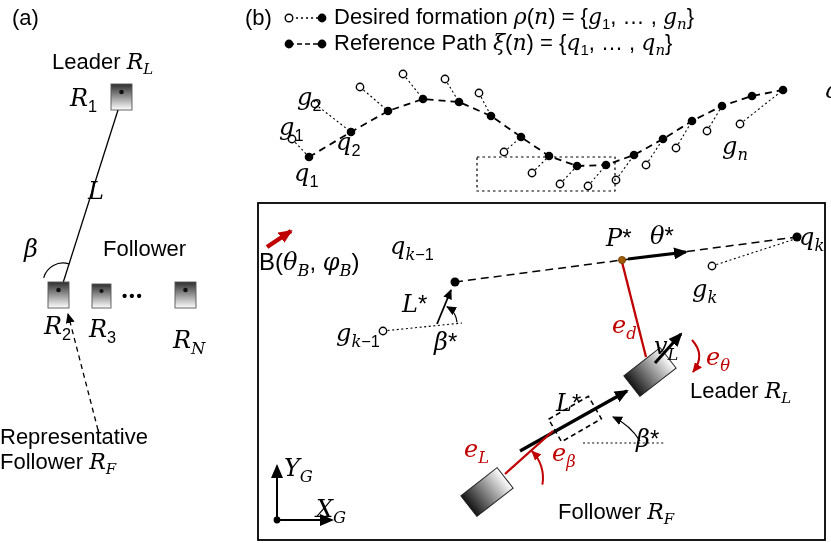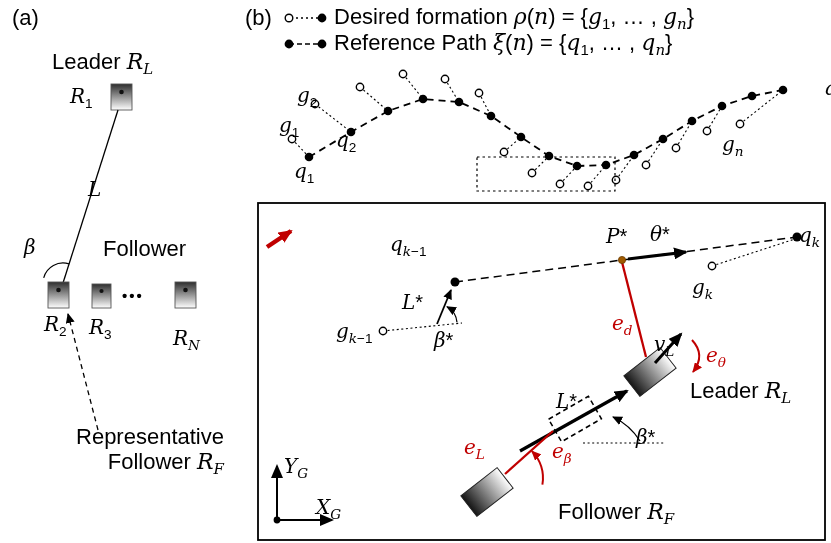--- a/index.html
+++ b/index.html
@@ -1,24 +1,24 @@
 <!DOCTYPE html>
 <html><head>
 <meta charset="utf-8">
 <style>
   html,body{margin:0;padding:0;background:#fff;}
   #fig{position:relative;width:831px;height:543px;background:#ffffff;overflow:hidden;
        font-family:"Liberation Sans",sans-serif;color:#000;}
   #fig svg{position:absolute;left:0;top:0;}
-  .lbl{position:absolute;font-size:20px;line-height:1.12;white-space:nowrap;}
+  .lbl{position:absolute;font-size:24px;line-height:1.12;white-space:nowrap;}
   .lbl i{font-family:"DejaVu Serif",serif;font-style:italic;}
   .lbl sub{font-size:68%;}
   .big{font-size:22px;}
   .red{color:#c00000;}
-  .ctr{text-align:right;white-space:normal;margin-left:12px;}
+  .ctr{text-align:left;white-space:normal;}
   .dots{font-size:15px;font-weight:bold;letter-spacing:2px;}
 </style>
 </head>
 <body>
 
 <div id="fig">
 
 <svg width="831" height="543" viewBox="0 0 831 543">
   <defs>
     <linearGradient id="gv" x1="0" y1="0" x2="0" y2="1">
@@ -200,20 +200,21 @@
 <div class="lbl big" style="left:334px;top:5px">Desired formation <i>ρ</i>(<i>n</i>) = {<i>g</i><sub>1</sub>, … , <i>g<sub>n</sub></i>}</div>
 <div class="lbl big" style="left:334px;top:31px">Reference Path <i>ξ</i>(<i>n</i>) = {<i>q</i><sub>1</sub>, … , <i>q<sub>n</sub></i>}</div>
 
 <div class="lbl" style="left:297px;top:84px"><i>g</i><sub>2</sub></div>
 <div class="lbl" style="left:279px;top:114px"><i>g</i><sub>1</sub></div>
 <div class="lbl" style="left:336px;top:129px"><i>q</i><sub>2</sub></div>
 <div class="lbl" style="left:294px;top:160px"><i>q</i><sub>1</sub></div>
 <div class="lbl" style="left:824px;top:77px"><i>q<sub>n</sub></i></div>
 <div class="lbl" style="left:722px;top:133px"><i>g<sub>n</sub></i></div>
 
+<div class="lbl" style="left:259px;top:249px">B(<i>θ<sub>B</sub></i>, <i>φ<sub>B</sub></i>)</div>
 <div class="lbl" style="left:390px;top:233px"><i>q</i><sub><i>k</i>−1</sub></div>
 <div class="lbl" style="left:606px;top:225px"><i>P</i>*</div>
 <div class="lbl" style="left:650px;top:223px"><i>θ</i>*</div>
 <div class="lbl" style="left:799px;top:224px"><i>q<sub>k</sub></i></div>
 <div class="lbl" style="left:692px;top:276px"><i>g<sub>k</sub></i></div>
 <div class="lbl" style="left:402px;top:291px"><i>L</i>*</div>
 <div class="lbl" style="left:434px;top:329px"><i>β</i>*</div>
 <div class="lbl" style="left:336px;top:320px"><i>g</i><sub><i>k</i>−1</sub></div>
 <div class="lbl red" style="left:612px;top:312px"><i>e<sub>d</sub></i></div>
 <div class="lbl" style="left:654px;top:333px"><i>v<sub>L</sub></i></div>

